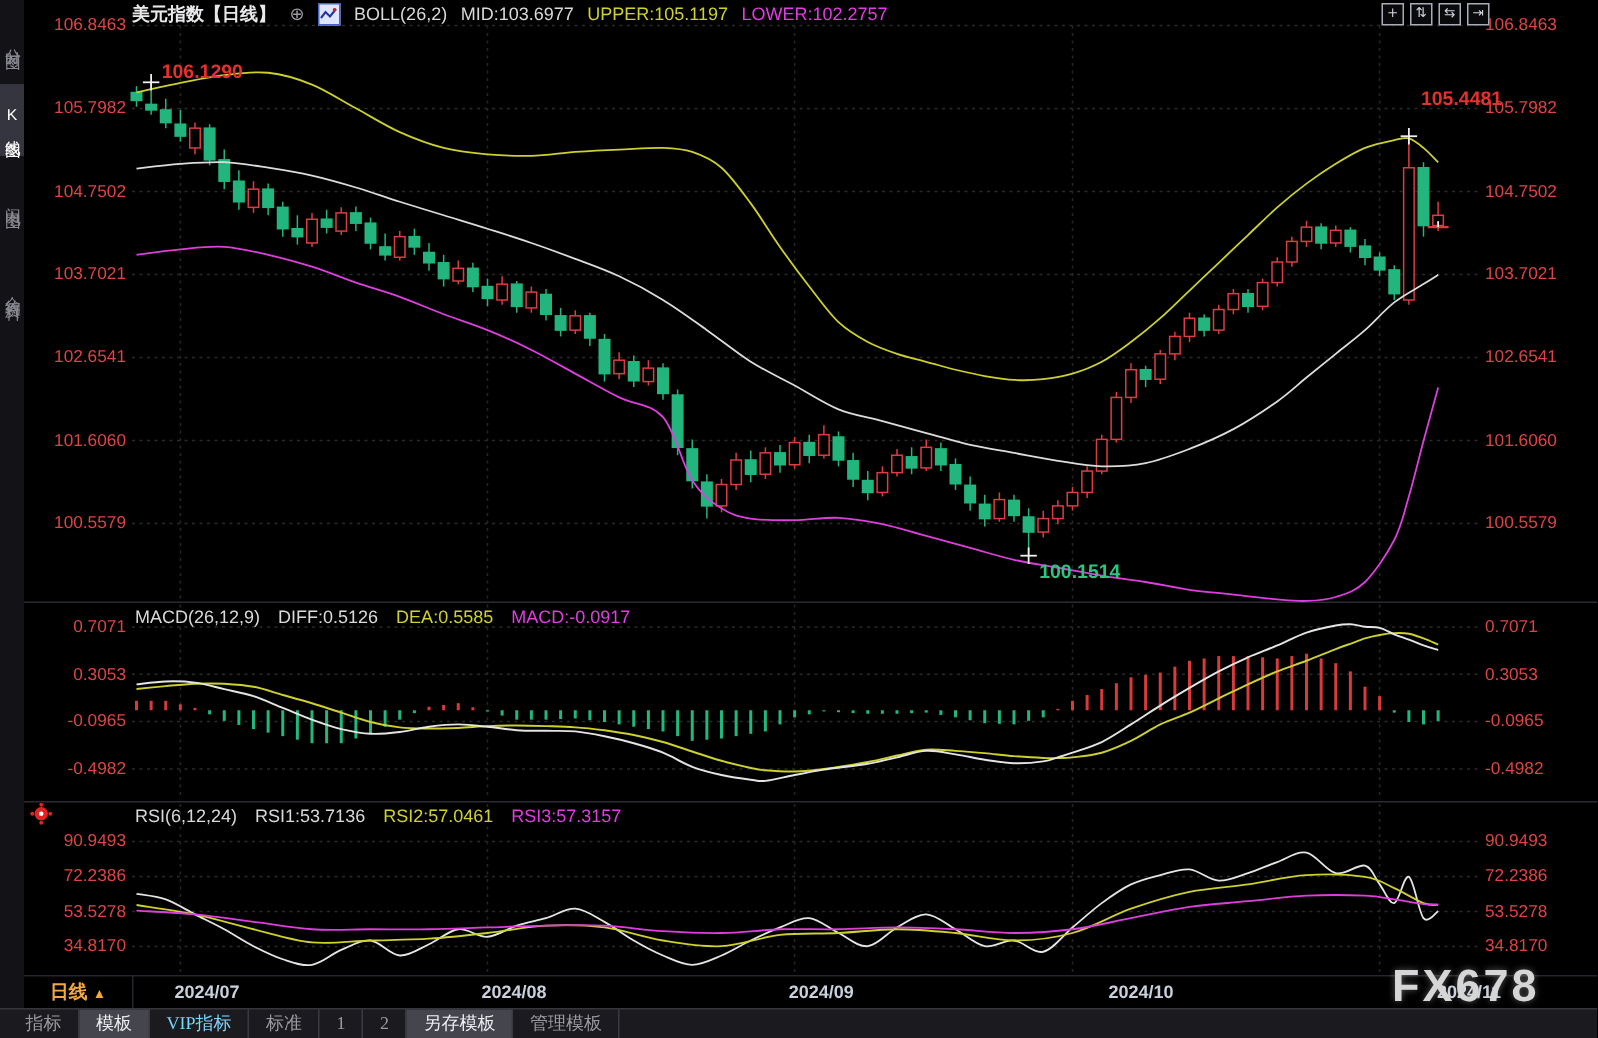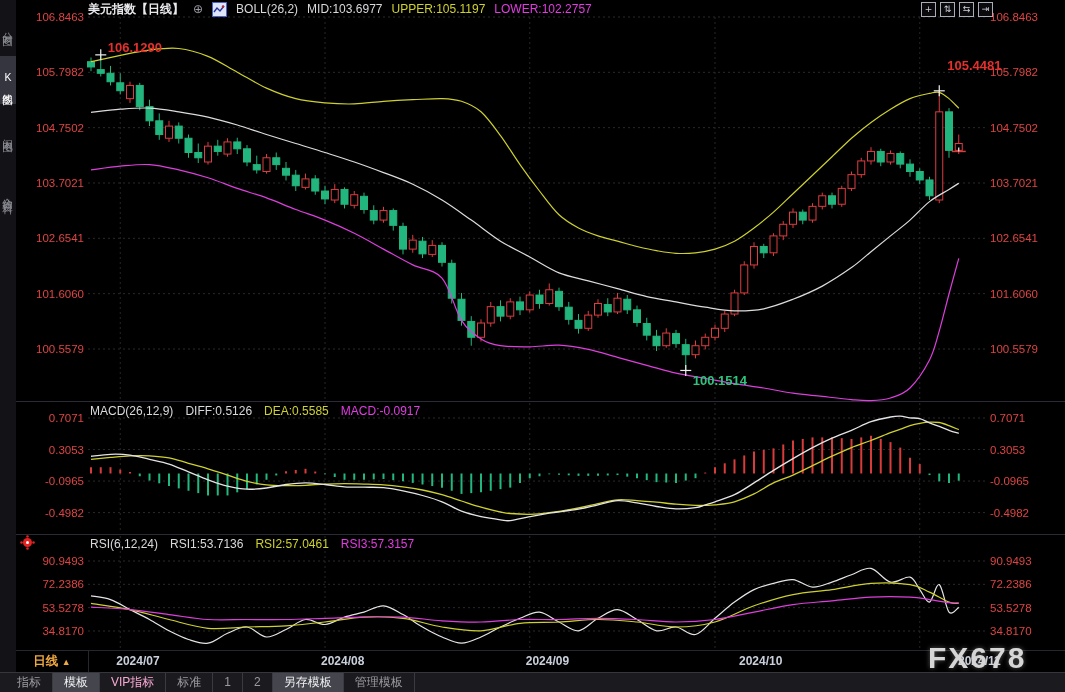--- a/index.html
+++ b/index.html
@@ -33,24 +33,24 @@
   .ann{position:absolute;font-size:13px;font-weight:700;z-index:16;white-space:nowrap;}
   
   #xaxis{position:absolute;left:0;top:650px;width:1065px;height:22px;background:#000;border-top:1px solid #26262e;z-index:6;}
   #period-cell{position:absolute;left:16px;top:650px;width:72px;height:22px;line-height:22px;text-align:center;
        color:#f0a93f;font-weight:700;font-size:12.5px;border-right:1px solid #26262e;z-index:9;cursor:pointer;}
   #period-cell .arr{font-size:9px;}
   #watermark{position:absolute;left:928px;top:641px;font-size:30px;font-weight:600;color:#d6d6d6;
        letter-spacing:2px;z-index:30;text-shadow:0 0 5px rgba(255,255,255,.35);}
   
   #toolbar{position:absolute;left:0;top:672px;width:1065px;height:20px;background:#1b1b1f;border-top:1px solid #36363c;
-       display:flex;align-items:stretch;padding-left:6px;box-sizing:border-box;z-index:12;}
+       display:flex;align-items:stretch;padding-left:6px;box-sizing:border-box;z-index:12;font-family:Liberation Serif, serif;}
   .tb-item{padding:0 11px;line-height:19px;font-size:12px;color:#9a9aa0;border-right:1px solid #3a3a42;cursor:pointer;white-space:nowrap;}
   .tb-item.active{background:#45454e;color:#efeff2;}
-  .tb-item.vip{color:#f9a8d4;}
+  .tb-item.vip{color:#7dd3fc;}
   
   #sun-ico{position:absolute;left:23px;top:538px;width:9px;height:9px;border-radius:50%;background:#e52222;z-index:16;
        box-shadow:0 -6px 0 -3.2px #e52222,0 6px 0 -3.2px #e52222,-6px 0 0 -3.2px #e52222,6px 0 0 -3.2px #e52222;}
   #sun-ico:after{content:"";position:absolute;left:3px;top:3px;width:3px;height:3px;border-radius:50%;background:#fff;}
   svg{position:absolute;left:0;top:0;z-index:5;}
 </style>
 </head>
 <body>
 
 <div id="app">

